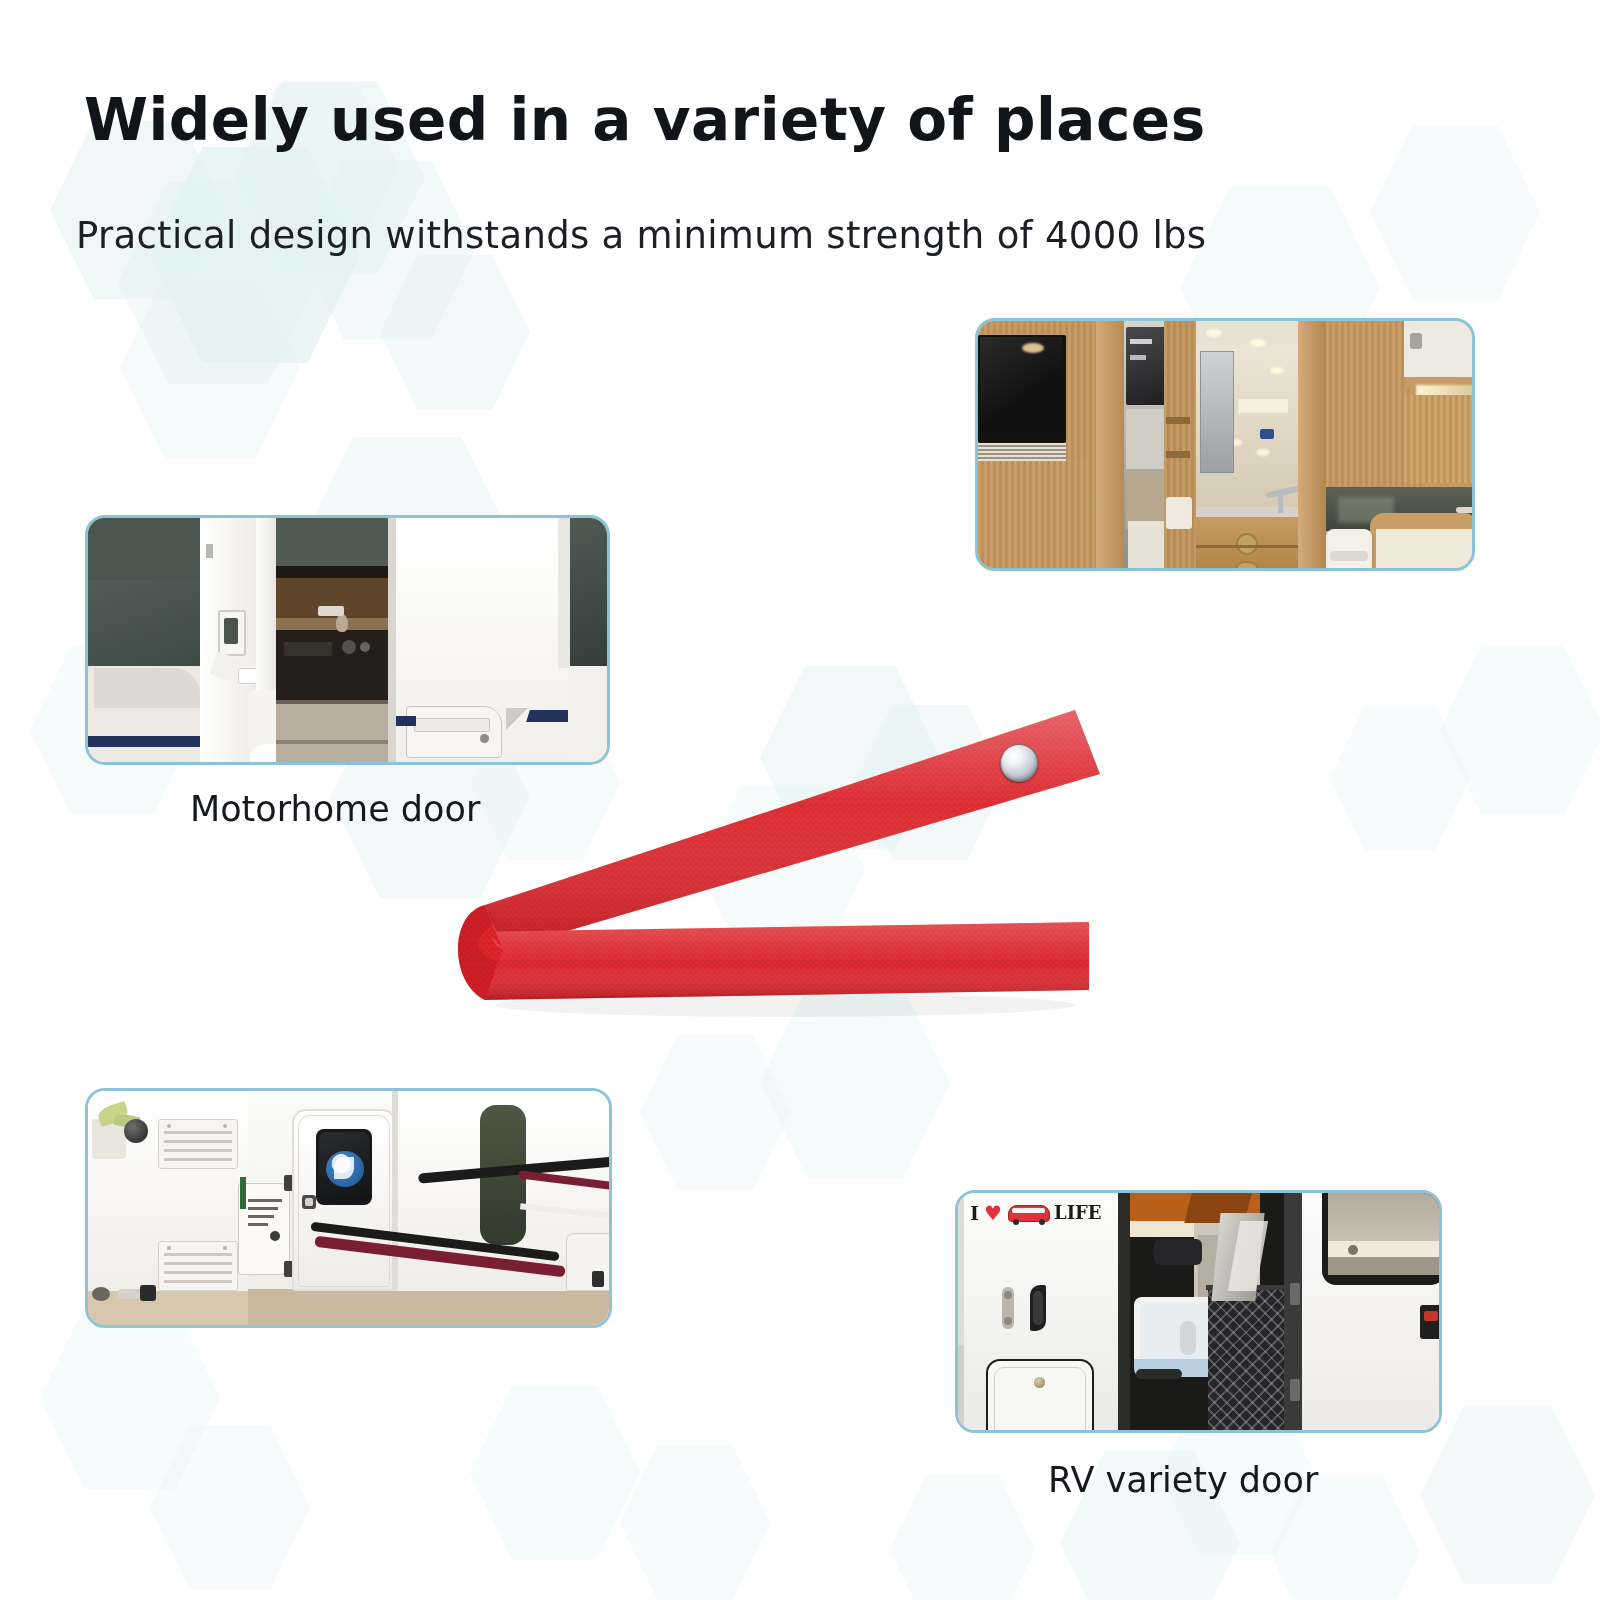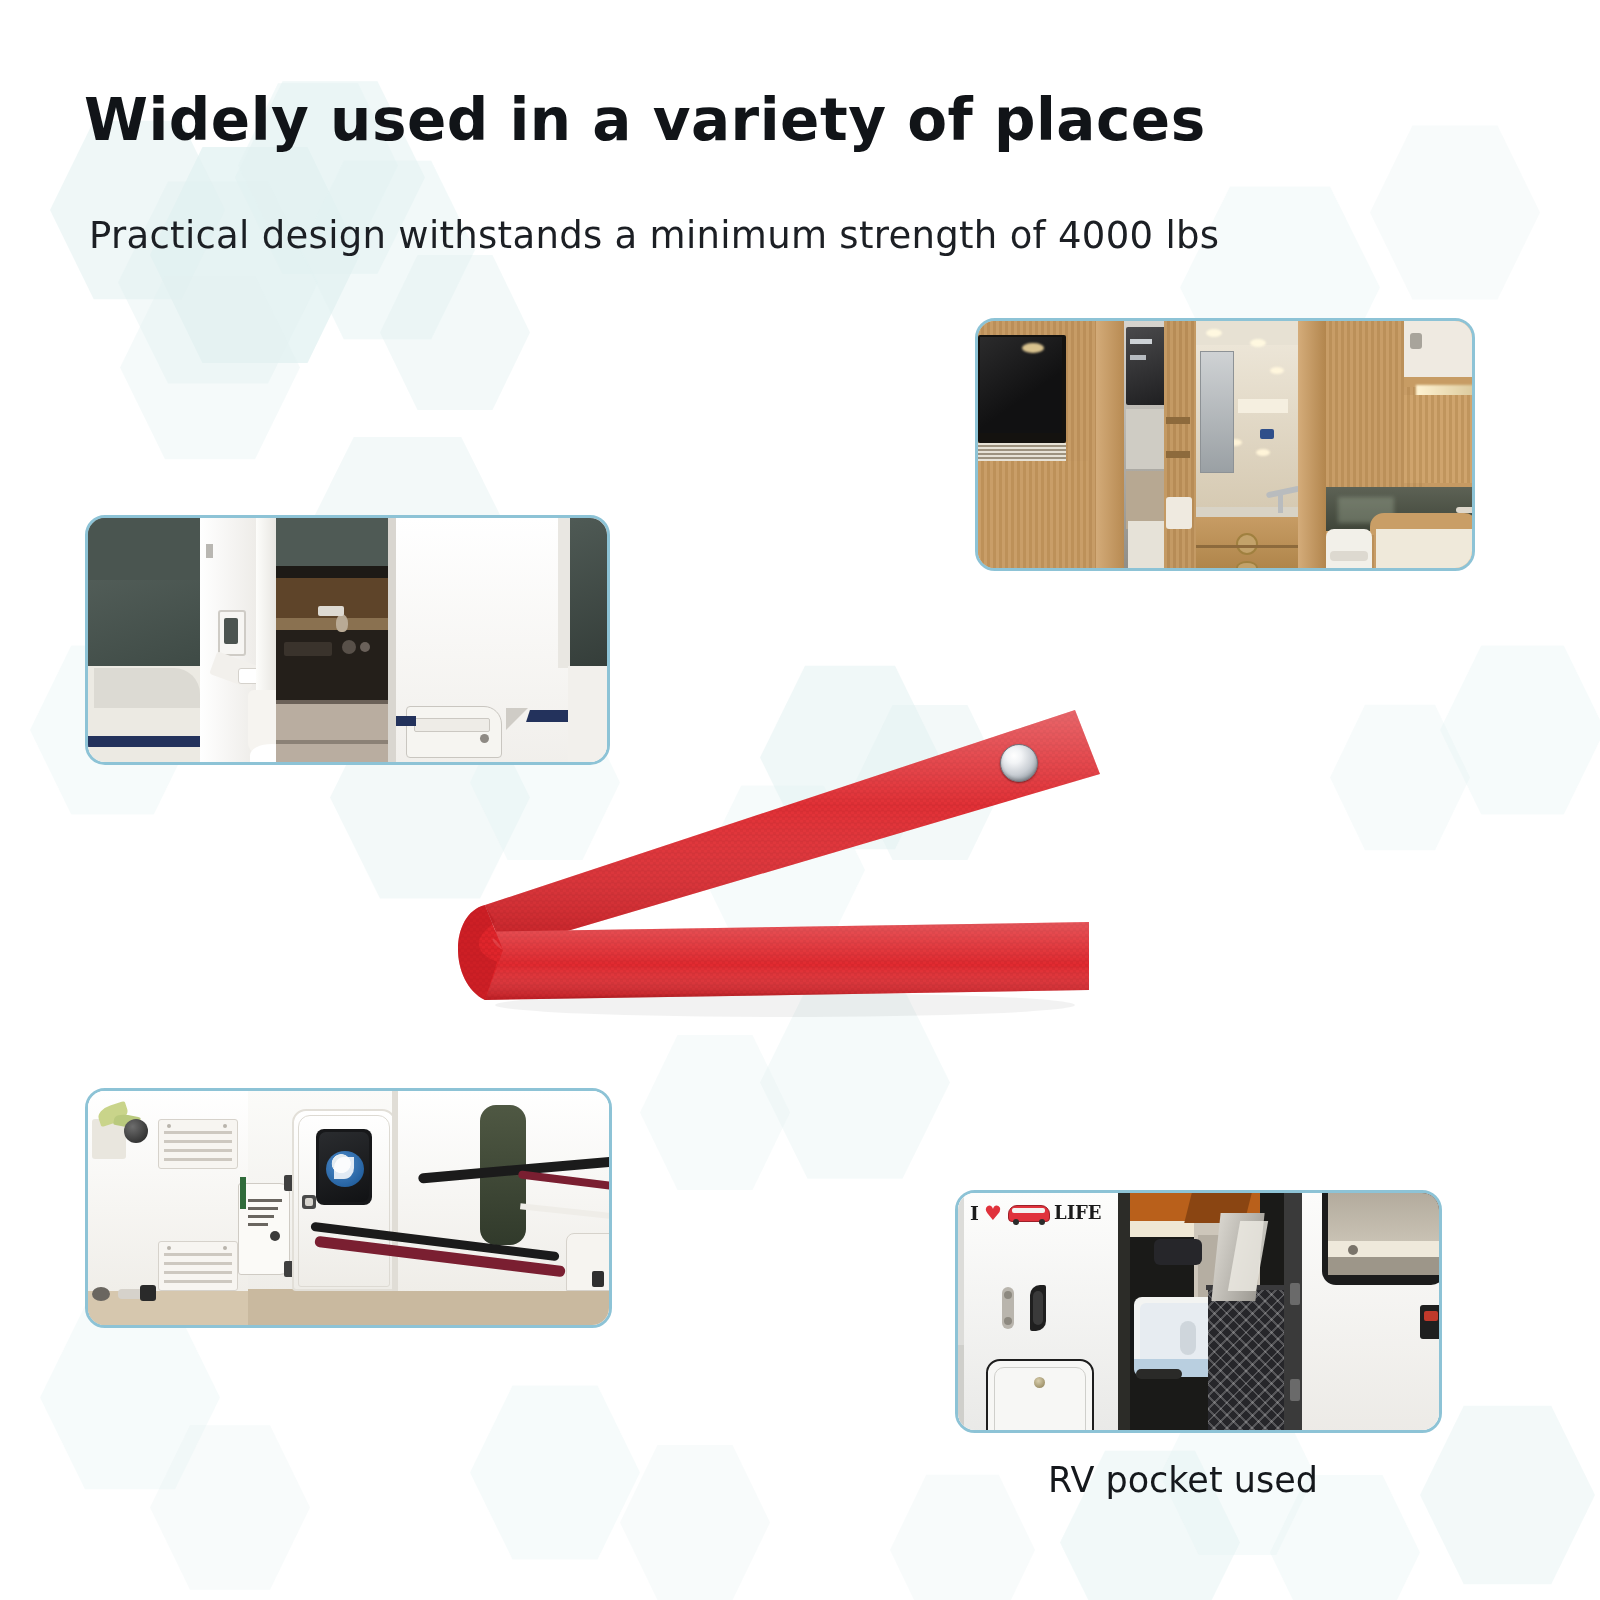--- a/index.html
+++ b/index.html
@@ -34,21 +34,21 @@
     left: 84px;
     top: 86px;
     font-size: 58px;
     font-weight: 700;
     letter-spacing: 0.5px;
     color: #111418;
     white-space: nowrap;
   }
   .subhead {
     position: absolute;
-    left: 89px;
+    left: 76px;
     top: 214px;
     font-size: 37px;
     font-weight: 400;
     letter-spacing: 0.3px;
     color: #1c1f24;
     white-space: nowrap;
   }
 
   
   .frame {
@@ -199,20 +199,21 @@
       <div class="p" style="left:392px;top:216px;width:9px;height:9px;background:#8e8a84;border-radius:50%;"></div>
       <div class="p" style="left:308px;top:198px;width:20px;height:10px;background:#23325c;"></div>
       <div class="p" style="left:418px;top:190px;width:22px;height:22px;background:#cfccc6;clip-path:polygon(0 0,100% 0,0 100%);"></div>
       <div class="p" style="left:440px;top:192px;width:79px;height:12px;background:#23325c;transform:skewX(-18deg);"></div>
 
       <div class="p" style="left:480px;top:0;width:45px;height:150px;background:linear-gradient(160deg,#4f5a55,#343d39);"></div>
       <div class="p" style="left:470px;top:0;width:12px;height:150px;background:#e9e7e2;"></div>
       <div class="p" style="left:480px;top:148px;width:45px;height:112px;background:#f2f0ec;"></div>
     </div>
   </div>
+  <div class="caption" id="cap-door">Motorhome door</div>
 
   <div class="frame" id="frame-sliding">
     <div class="photo">
       <div class="p" style="left:0;top:0;width:500px;height:253px;background:#c69a63;"></div>
 
       <div class="p" style="left:0;top:0;width:130px;height:253px;background:repeating-linear-gradient(90deg,#c79c66 0 3px,#bb8f59 3px 6px);"></div>
 
       <div class="p" style="left:0;top:14px;width:88px;height:108px;background:#14120f;border-radius:2px;"></div>
       <div class="p" style="left:2px;top:16px;width:82px;height:96px;background:linear-gradient(145deg,#2b2b2c,#111112 60%);"></div>
       <div class="p" style="left:44px;top:22px;width:22px;height:10px;background:#d8c28e;border-radius:50%;filter:blur(1px);"></div>
@@ -412,21 +413,21 @@
       <div class="p" style="left:364px;top:0;width:123px;height:92px;background:#1c1c1c;border-radius:0 0 14px 14px;"></div>
       <div class="p" style="left:370px;top:0;width:117px;height:82px;background:linear-gradient(180deg,#b3ab9d,#d8d2c4);border-radius:0 0 10px 10px;"></div>
       <div class="p" style="left:370px;top:48px;width:117px;height:16px;background:#efe9db;"></div>
       <div class="p" style="left:370px;top:64px;width:117px;height:18px;background:#9d9689;"></div>
       <div class="p" style="left:390px;top:52px;width:10px;height:10px;background:#7a746a;border-radius:50%;"></div>
 
       <div class="p" style="left:462px;top:112px;width:22px;height:34px;background:#1f1f1f;border-radius:3px;"></div>
       <div class="p" style="left:466px;top:118px;width:14px;height:10px;background:#c0392b;border-radius:2px;"></div>
     </div>
   </div>
-  <div class="caption" id="cap-pocket">RV pocket used</div>
+  <div class="caption" id="cap-pocket">RV variety door</div>
 
   <div id="strap-wrap">
     <svg width="660" height="330" viewBox="0 0 660 330">
       <defs>
         <pattern id="weave" width="6" height="6" patternUnits="userSpaceOnUse">
           <rect width="6" height="6" fill="#e0252b"></rect>
           <rect width="3" height="3" fill="#cf1f26" opacity="0.55"></rect>
           <rect x="3" y="3" width="3" height="3" fill="#cf1f26" opacity="0.55"></rect>
           <rect x="0" y="2.6" width="6" height="0.8" fill="#b7181f" opacity="0.35"></rect>
         </pattern>

